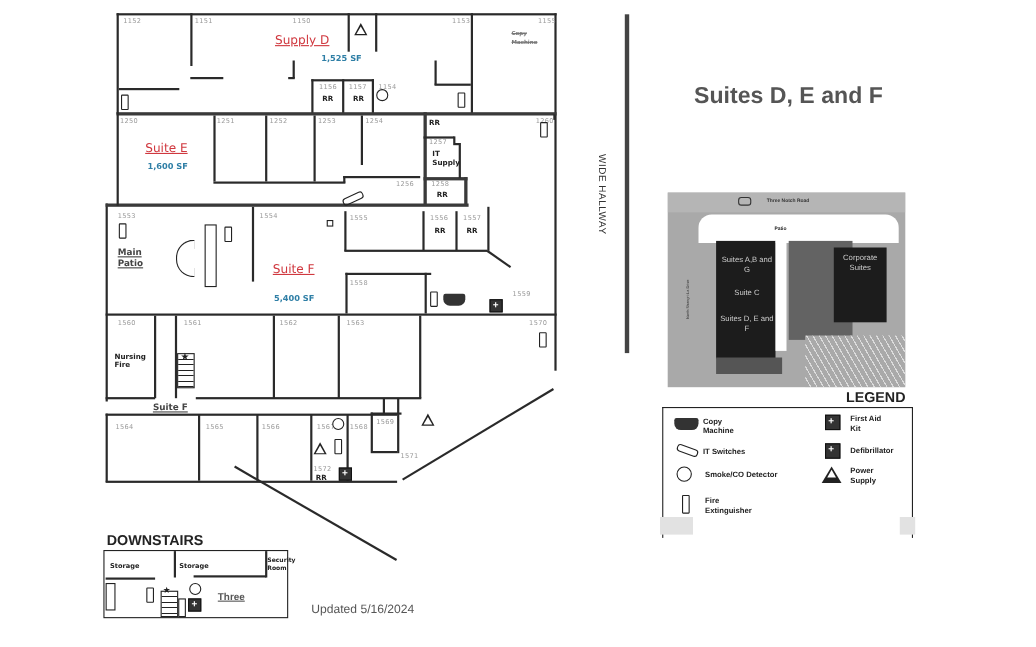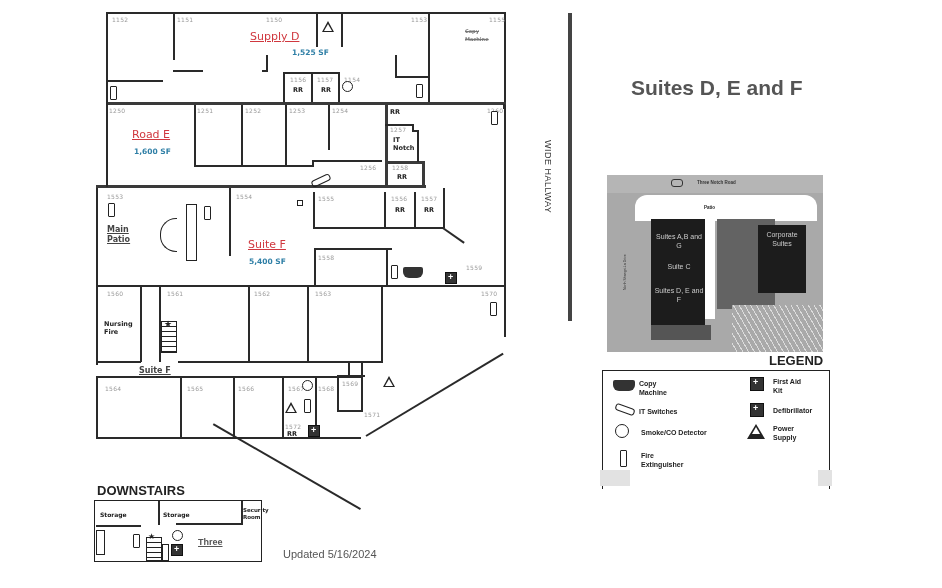--- a/index.html
+++ b/index.html
@@ -142,30 +142,30 @@
   <span class="rn" style="left:187px;top:385px;">1565</span>
   <span class="rn" style="left:238px;top:385px;">1566</span>
   <span class="rn" style="left:288px;top:385px;">1567</span>
   <span class="rn" style="left:318px;top:385px;">1568</span>
   <span class="rn" style="left:342px;top:380px;">1569</span>
   <span class="rn" style="left:364px;top:411px;">1571</span>
   <span class="rn" style="left:285px;top:423px;">1572</span>
 
   <span class="suite-name" style="left:250px;top:30px;">Supply D</span>
   <span class="suite-sf" style="left:254px;top:48px;margin-left:38px;">1,525 SF</span>
-  <span class="suite-name" style="left:132px;top:128px;">Road E</span>
+  <span class="suite-name" style="left:132px;top:128px;">Suite E</span>
   <span class="suite-sf" style="left:134px;top:147px;">1,600 SF</span>
   <span class="suite-name" style="left:248px;top:238px;">Suite F</span>
-  <span class="suite-sf" style="left:249px;top:257px;">5,400 SF</span>
+  <span class="suite-sf" style="left:249px;top:267px;">5,400 SF</span>
 
   <span class="lbl" style="left:465px;top:27px;width:32px;font-size:5px;color:#777;text-decoration:line-through;">Copy Machine</span>
   <span class="lbl" style="left:293px;top:86px;">RR</span>
   <span class="lbl" style="left:321px;top:86px;">RR</span>
   <span class="lbl" style="left:390px;top:108px;">RR</span>
-  <span class="lbl" style="left:393px;top:136px;width:24px;">IT Notch</span>
+  <span class="lbl" style="left:393px;top:136px;width:24px;">IT Supply</span>
   <span class="lbl" style="left:397px;top:173px;">RR</span>
   <span class="lbl" style="left:395px;top:206px;">RR</span>
   <span class="lbl" style="left:424px;top:206px;">RR</span>
   <span class="lbl-u" style="left:107px;top:225px;width:30px;">Main Patio</span>
   <span class="lbl" style="left:104px;top:320px;width:32px;">Nursing Fire</span>
   <span class="lbl-u" style="left:139px;top:366px;">Suite F</span>
   <span class="lbl" style="left:287px;top:430px;">RR</span>
 
   <div class="abs" style="left:160px;top:218px;width:16px;height:32px;border:1.5px solid #222;border-right:none;border-radius:16px 0 0 16px;"></div>
   <div class="abs" style="left:186px;top:204px;width:9px;height:55px;border:1.5px solid #222;"></div>

